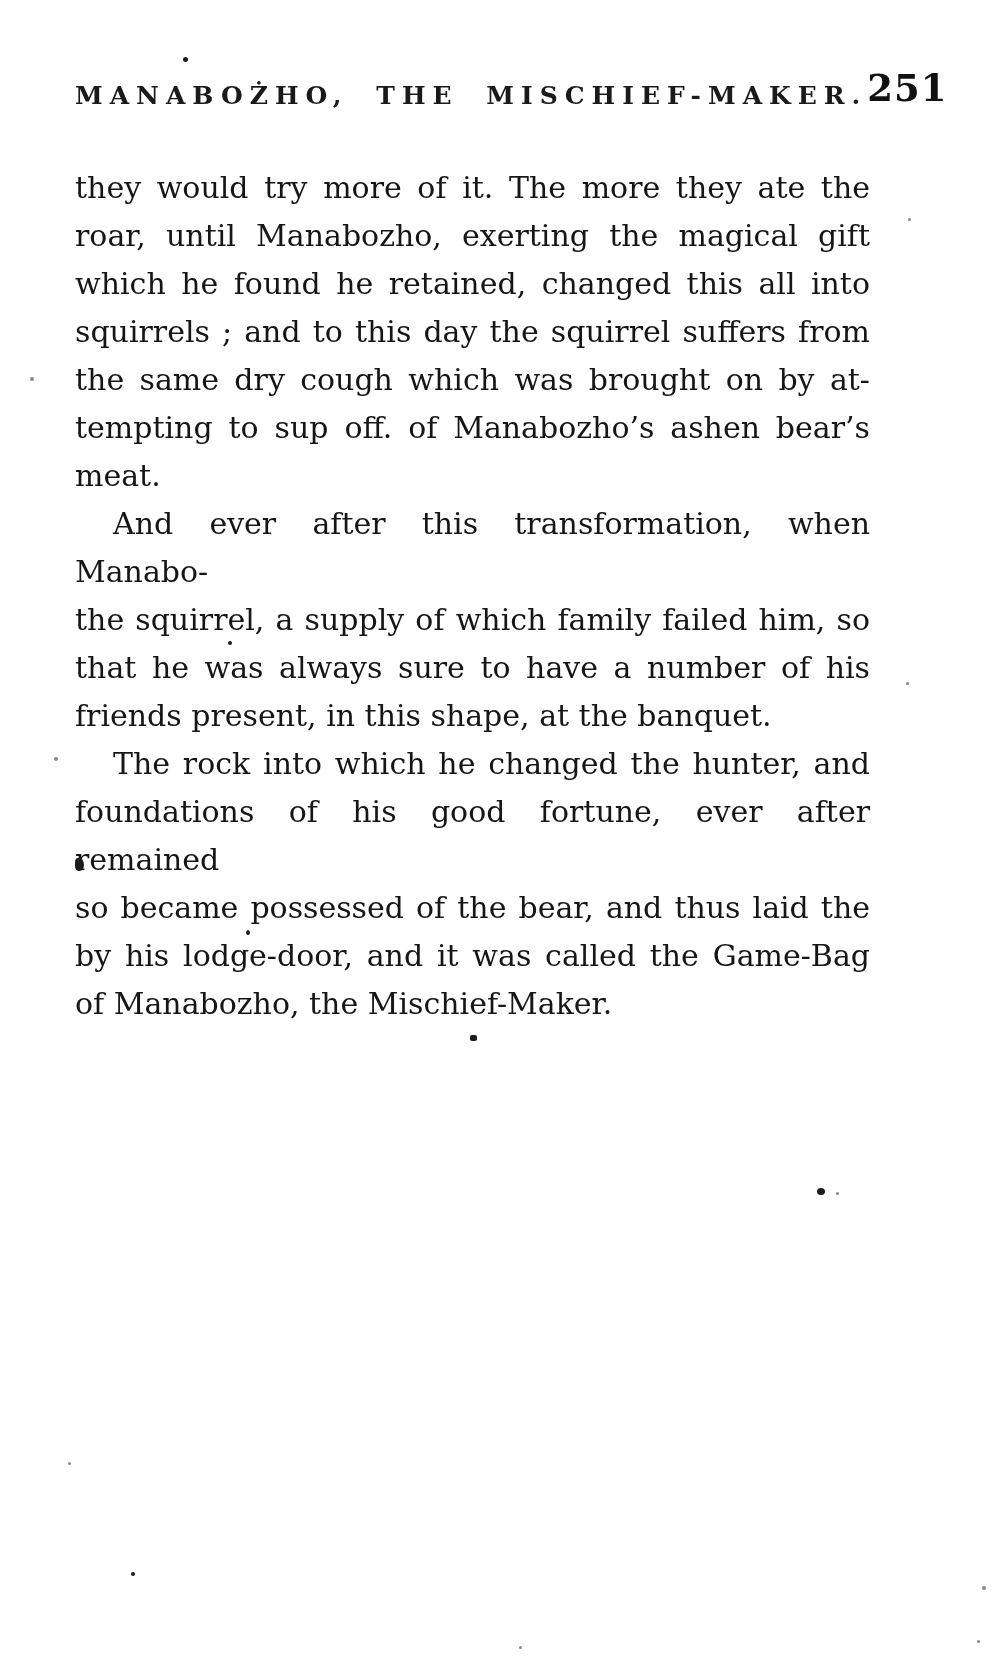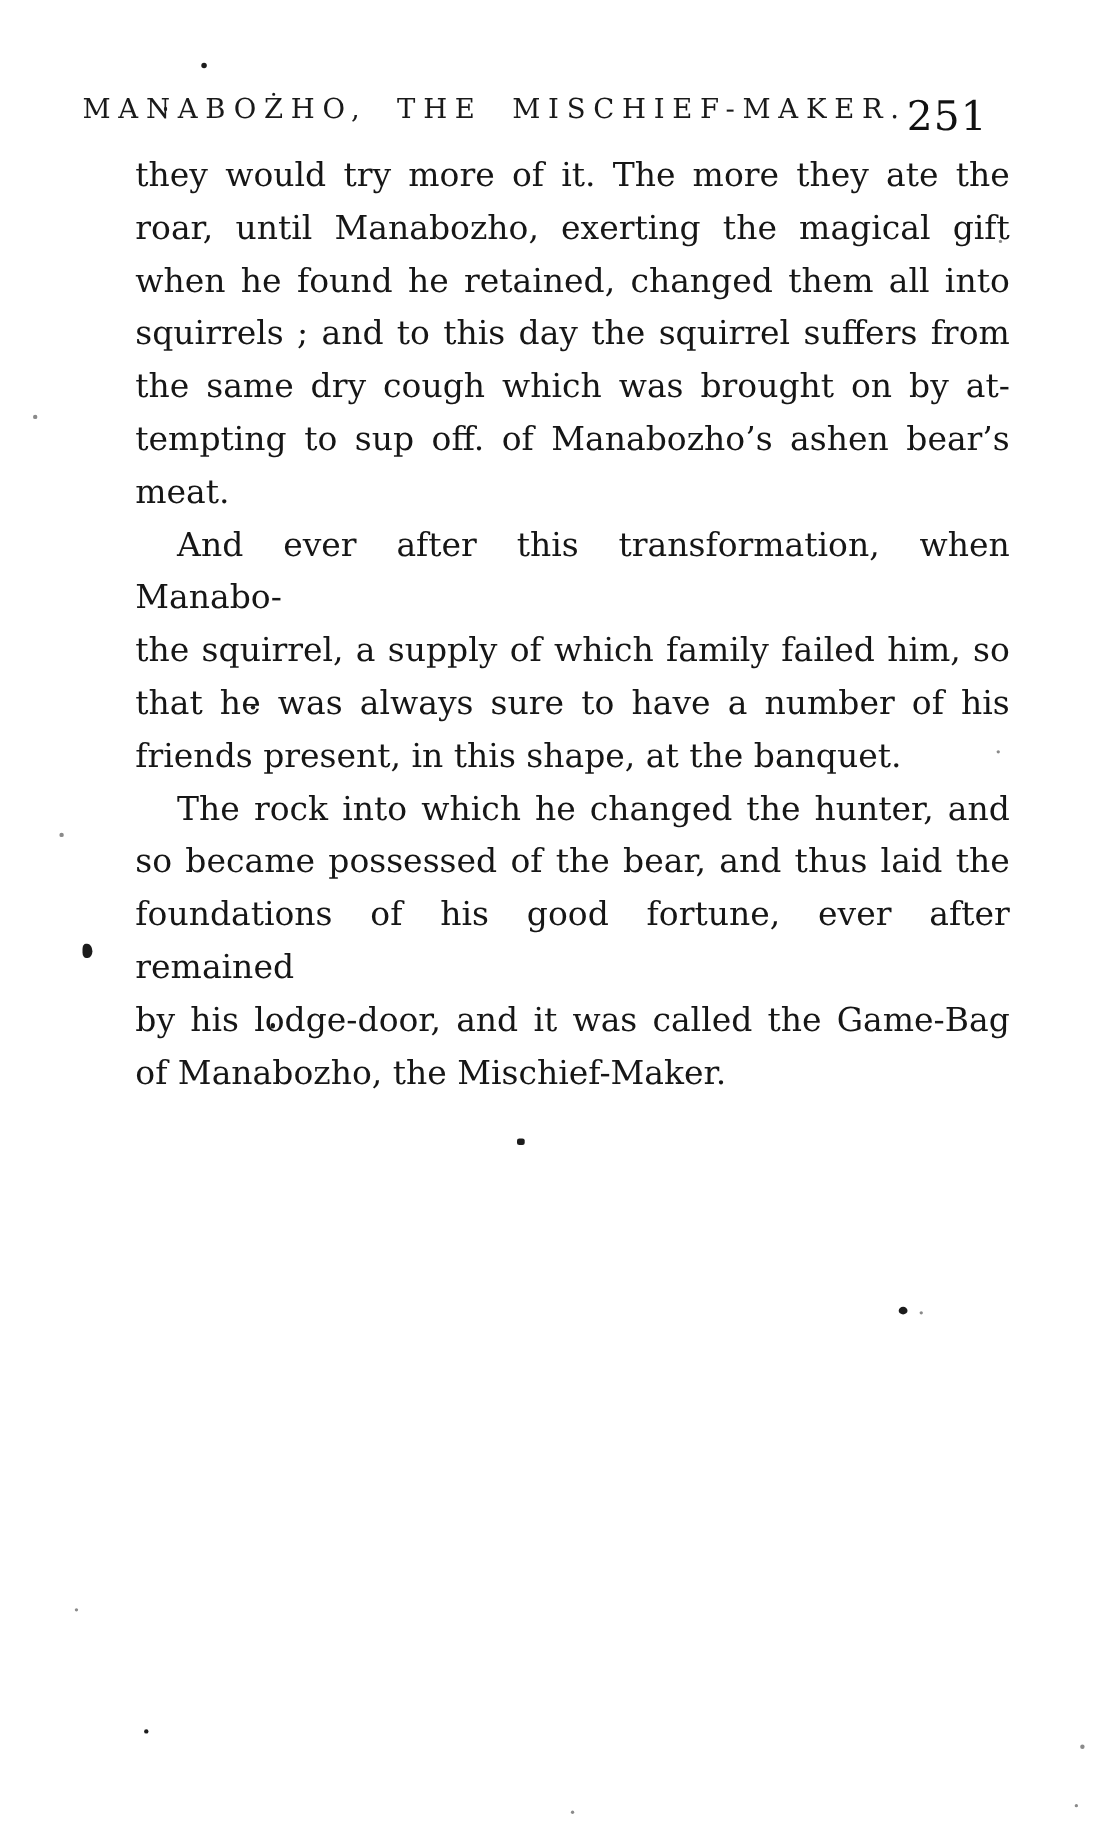--- a/index.html
+++ b/index.html
@@ -11,47 +11,47 @@
     position: relative;
     width: 1000px;
     height: 1666px;
     background: #ffffff;
     overflow: hidden;
     font-family: "DejaVu Serif", "Liberation Serif", serif;
     color: #141414;
   }
   .running-header {
     position: absolute;
-    top: 84px;
+    top: 66px;
     left: 75px;
     width: 795px;
     display: flex;
-    align-items: flex-start;
+    align-items: flex-end;
+    font-weight: bold;
   }
   .header-title {
     flex: 1;
     text-align: center;
     font-size: 25px;
     letter-spacing: 7px;
     word-spacing: 12px;
     white-space: nowrap;
     color: #1a1a1a;
   }
   .page-number {
     font-size: 37px;
     letter-spacing: 1px;
     text-align: right;
     color: #111;
   }
   .body-text {
     position: absolute;
-    top: 136px;
+    top: 164px;
     left: 75px;
     width: 795px;
-    margin-left: 48px;
   }
   .paragraph { margin: 0; }
   .text-line {
     font-size: 30px;
     line-height: 48px;
     text-align: justify;
     text-align-last: justify;
     color: #161616;
   }
   .text-line.lastline {
@@ -75,38 +75,38 @@
   <div class="running-header">
     <div class="header-title">MANABOŻHO, THE MISCHIEF-MAKER.</div>
     <div class="page-number">251</div>
   </div>
 
   <div class="body-text">
 
     <div class="paragraph">
       <div class="text-line">they would try more of it.  The more they ate the</div>
       <div class="text-line">roar, until Manabozho, exerting the magical gift</div>
-      <div class="text-line">when he found he retained, changed them all into</div>
+      <div class="text-line">which he found he retained, changed this all into</div>
       <div class="text-line">squirrels ; and to this day the squirrel suffers from</div>
       <div class="text-line">the same dry cough which was brought on by at-</div>
       <div class="text-line">tempting to sup off. of Manabozho’s ashen bear’s</div>
       <div class="text-line lastline">meat.</div>
     </div>
 
     <div class="paragraph">
       <div class="text-line indent">And ever after this transformation, when Manabo-</div>
       <div class="text-line">the squirrel, a supply of which family failed him, so</div>
       <div class="text-line">that he was always sure to have a number of his</div>
       <div class="text-line lastline">friends present, in this shape, at the banquet.</div>
     </div>
 
     <div class="paragraph">
       <div class="text-line indent">The rock into which he changed the hunter, and</div>
+      <div class="text-line">foundations of his good fortune, ever after remained</div>
       <div class="text-line">so became possessed of the bear, and thus laid the</div>
-      <div class="text-line">foundations of his good fortune, ever after remained</div>
       <div class="text-line">by his lodge-door, and it was called the Game-Bag</div>
       <div class="text-line lastline">of Manabozho, the Mischief-Maker.</div>
     </div>
 
   </div>
 
   <div class="speck" style="left:183px; top:57px; width:5px; height:5px;"></div>
   <div class="speck" style="left:149px; top:97px; width:3px; height:4px;"></div>
   <div class="speck faint" style="left:30px; top:377px; width:4px; height:4px;"></div>
   <div class="speck faint" style="left:908px; top:218px; width:3px; height:3px;"></div>

